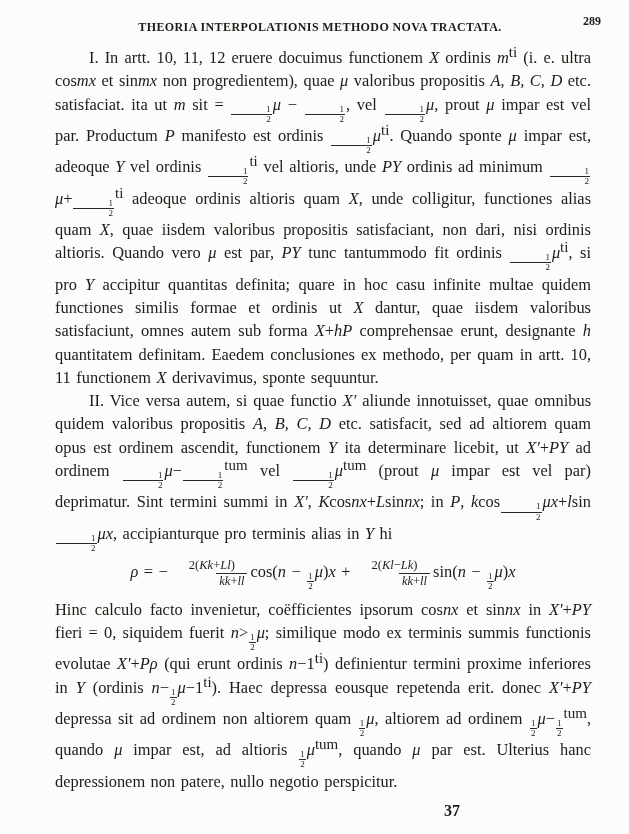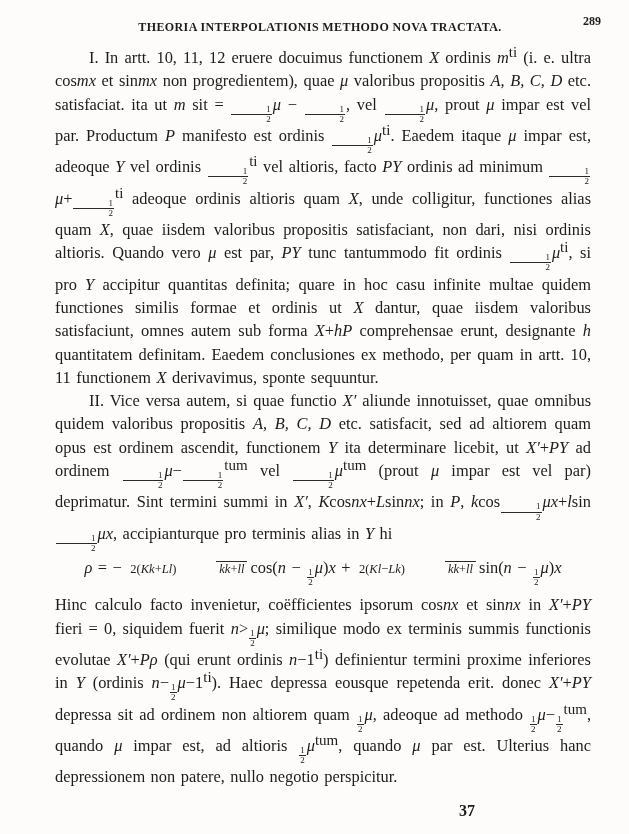--- a/index.html
+++ b/index.html
@@ -38,28 +38,28 @@
     font-size:9px;line-height:1.02;font-style:normal;
     margin:0 1px;
   }
   .frac .den{border-top:0.9px solid #2a2927;padding:0 1px;}
   .formula-line{
     text-align:center;text-indent:0;
     margin:5px 0 6px;
     font-size:16.4px;line-height:1.2;
   }
   .bigfrac{
-    display:inline-flex;flex-direction:row;align-items:center;
+    display:inline-flex;flex-direction:column;align-items:center;
     vertical-align:middle;
     font-size:12.5px;line-height:1.2;
     margin:0 3px;
   }
   .bigfrac .den{border-top:1px solid #2a2927;padding:0 3px;margin-left:40px;}
   .signature{
-    position:absolute;top:802px;left:459px;
+    position:absolute;top:802px;left:444px;
     font-size:16px;font-weight:700;
   }
 </style>
 </head>
 <body>
 
 <div class="page">
   <div class="running-title">THEORIA INTERPOLATIONIS METHODO NOVA TRACTATA.</div>
   <div class="page-number">289</div>
 
@@ -69,24 +69,24 @@
           <span class="den">2</span>
         </span><span class="it">μ</span><span class="rm"> − </span><span class="frac">
           <span class="num">1</span>
           <span class="den">2</span>
         </span><span class="rm">, vel </span><span class="frac">
           <span class="num">1</span>
           <span class="den">2</span>
         </span><span class="it">μ</span><span class="rm">, prout </span><span class="it">μ</span><span class="rm"> impar est vel par.  Productum </span><span class="it">P</span><span class="rm"> manifesto est ordinis </span><span class="frac">
           <span class="num">1</span>
           <span class="den">2</span>
-        </span><span class="it">μ</span><span class="sup">ti</span><span class="rm">.  Eaedem itaque </span><span class="it">μ</span><span class="rm"> impar est, adeoque </span><span class="it">Y</span><span class="rm"> vel ordinis </span><span class="frac">
+        </span><span class="it">μ</span><span class="sup">ti</span><span class="rm">.  Quando sponte </span><span class="it">μ</span><span class="rm"> impar est, adeoque </span><span class="it">Y</span><span class="rm"> vel ordinis </span><span class="frac">
           <span class="num">1</span>
           <span class="den">2</span>
-        </span><span class="sup">ti</span><span class="rm"> vel altioris, facto </span><span class="it">PY</span><span class="rm"> ordinis ad minimum </span><span class="frac">
+        </span><span class="sup">ti</span><span class="rm"> vel altioris, unde </span><span class="it">PY</span><span class="rm"> ordinis ad minimum </span><span class="frac">
           <span class="num">1</span>
           <span class="den">2</span>
         </span><span class="it">μ</span><span class="rm">+</span><span class="frac">
           <span class="num">1</span>
           <span class="den">2</span>
         </span><span class="sup">ti</span><span class="rm"> adeoque ordinis altioris quam </span><span class="it">X</span><span class="rm">, unde colligitur, functiones alias quam </span><span class="it">X</span><span class="rm">, quae iisdem valoribus propositis satisfaciant, non dari, nisi ordinis altioris.  Quando vero </span><span class="it">μ</span><span class="rm"> est par, </span><span class="it">PY</span><span class="rm"> tunc tantummodo fit ordinis </span><span class="frac">
           <span class="num">1</span>
           <span class="den">2</span>
         </span><span class="it">μ</span><span class="sup">ti</span><span class="rm">, si pro </span><span class="it">Y</span><span class="rm"> accipitur quantitas definita; quare in hoc casu infinite multae quidem functiones similis formae et ordinis ut </span><span class="it">X</span><span class="rm"> dantur, quae iisdem valoribus satisfaciunt, omnes autem sub forma </span><span class="it">X</span><span class="rm">+</span><span class="it">hP</span><span class="rm"> comprehensae erunt, designante </span><span class="it">h</span><span class="rm"> quantitatem definitam.  Eaedem conclusiones ex methodo, per quam in artt. 10, 11 functionem </span><span class="it">X</span><span class="rm"> derivavimus, sponte sequuntur.</span></div>
       <div class="para indent"><span class="rm">II.  Vice versa autem, si quae functio </span><span class="it">X′</span><span class="rm"> aliunde innotuisset, quae omnibus quidem valoribus propositis </span><span class="it">A, B, C, D</span><span class="rm"> etc.  satisfacit, sed ad altiorem quam opus est ordinem ascendit, functionem </span><span class="it">Y</span><span class="rm"> ita determinare licebit, ut </span><span class="it">X′</span><span class="rm">+</span><span class="it">PY</span><span class="rm"> ad ordinem </span><span class="frac">
@@ -120,21 +120,21 @@
         </span><span class="it">μ</span><span class="rm">)</span><span class="it">x</span></div>
       <div class="para"><span class="rm">Hinc calculo facto invenietur, coëfficientes ipsorum cos</span><span class="it">nx</span><span class="rm"> et sin</span><span class="it">nx</span><span class="rm"> in </span><span class="it">X′</span><span class="rm">+</span><span class="it">PY</span><span class="rm"> fieri = 0, siquidem fuerit </span><span class="it">n</span><span class="rm">&gt;</span><span class="frac">
           <span class="num">1</span>
           <span class="den">2</span>
         </span><span class="it">μ</span><span class="rm">; similique modo ex terminis summis functionis evolutae </span><span class="it">X′</span><span class="rm">+</span><span class="it">Pρ</span><span class="rm"> (qui erunt ordinis </span><span class="it">n</span><span class="rm">−1</span><span class="sup">ti</span><span class="rm">) definientur termini proxime inferiores in </span><span class="it">Y</span><span class="rm"> (ordinis </span><span class="it">n</span><span class="rm">−</span><span class="frac">
           <span class="num">1</span>
           <span class="den">2</span>
         </span><span class="it">μ</span><span class="rm">−1</span><span class="sup">ti</span><span class="rm">).  Haec depressa eousque repetenda erit. donec </span><span class="it">X′</span><span class="rm">+</span><span class="it">PY</span><span class="rm"> depressa sit ad ordinem non altiorem quam </span><span class="frac">
           <span class="num">1</span>
           <span class="den">2</span>
-        </span><span class="it">μ</span><span class="rm">, adeoque ad methodo </span><span class="frac">
+        </span><span class="it">μ</span><span class="rm">, altiorem ad ordinem </span><span class="frac">
           <span class="num">1</span>
           <span class="den">2</span>
         </span><span class="it">μ</span><span class="rm">−</span><span class="frac">
           <span class="num">1</span>
           <span class="den">2</span>
         </span><span class="sup">tum</span><span class="rm">, quando </span><span class="it">μ</span><span class="rm"> impar est, ad altioris </span><span class="frac">
           <span class="num">1</span>
           <span class="den">2</span>
         </span><span class="it">μ</span><span class="sup">tum</span><span class="rm">, quando </span><span class="it">μ</span><span class="rm"> par est.  Ulterius hanc depressionem non patere, nullo negotio perspicitur.</span></div>
     </div>

